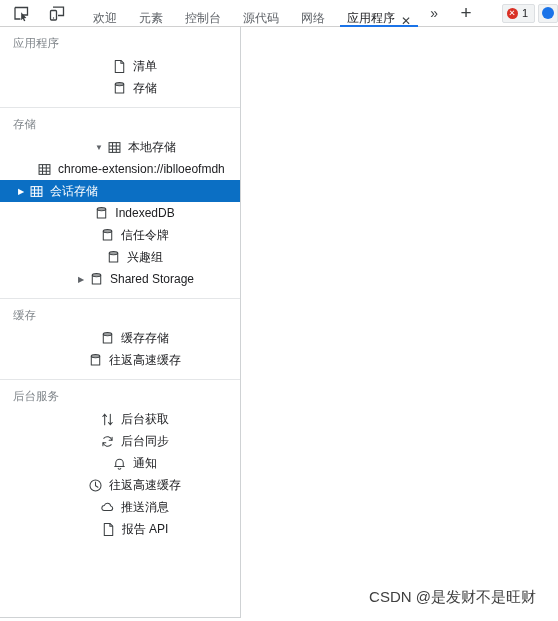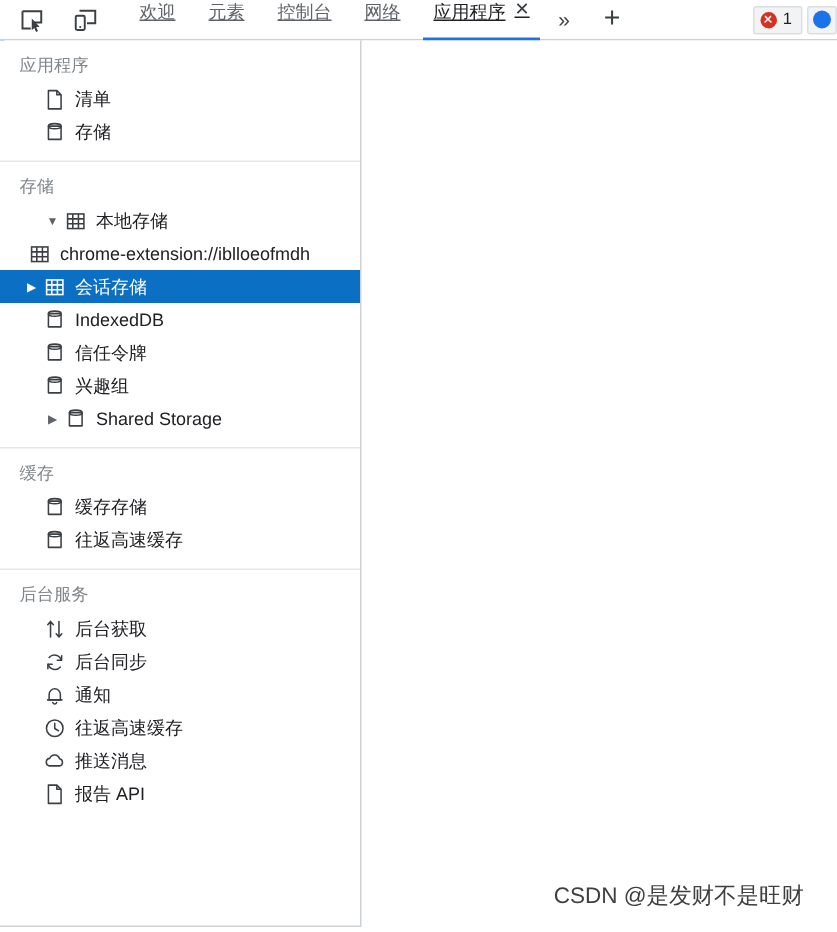--- a/index.html
+++ b/index.html
@@ -22,28 +22,27 @@
   .tool-icons { display: flex; align-items: center; padding-left: 8px; gap: 10px; }
   .tool-btn {
     width: 26px; height: 22px; display: flex; align-items: center; justify-content: center;
     cursor: pointer;
   }
   .tool-btn svg { display: block; }
 
   .tabs { display: flex; align-items: stretch; height: 27px; margin-left: 12px; }
   .tab {
     position: relative;
-    display: flex; align-items: flex-start;
+    display: flex; align-items: flex-end;
     padding: 0 11px;
     font-size: 12px;
     color: #5f6368;
     cursor: pointer;
     white-space: nowrap;
     height: 27px;
-    text-decoration: underline;
   }
   .tab.active { color: #202124; }
   .tab.active::after {
     content: "";
     position: absolute; left: 4px; right: 4px; bottom: 0; height: 2px;
     background: #1a73e8;
   }
   .tab-close {
     margin-left: 6px;
     font-size: 12px; line-height: 1;
@@ -105,22 +104,22 @@
     user-select: none;
   }
   .row {
     display: flex; align-items: center;
     height: 22px;
     padding-left: 12px;
     font-size: 12px; color: #202124;
     cursor: pointer;
     white-space: nowrap;
   }
-  .row.level1 { padding-left: 28px; }
-  .row.level2 { padding-left: 18px; }
+  .row.level1 { padding-left: 28px; justify-content: center; }
+  .row.level2 { padding-left: 36px; }
   .row.selected { background: #0b6fc4; color: #ffffff; padding-left: 0; }
   .row .twisty {
     width: 14px; min-width: 14px; display: inline-flex;
     align-items: center; justify-content: center;
     font-size: 8px; color: #5f6368;
   }
   .row.selected .twisty { color: #ffffff; }
   .row .ico {
     width: 17px; min-width: 17px; height: 16px;
     display: inline-flex; align-items: center; justify-content: center;
@@ -174,20 +173,23 @@
       <div class="tab">
         <span>欢迎</span>
       </div>
       <div class="tab">
         <span>元素</span>
       </div>
       <div class="tab">
         <span>控制台</span>
       </div>
       <div class="tab">
+        <span>源代码</span>
+      </div>
+      <div class="tab">
         <span>网络</span>
       </div>
       <div class="tab active">
         <span>应用程序</span>
         <span class="tab-close">✕</span>
       </div>
     </div>
 
     <div class="chevron-more">»</div>
     <div class="plus-btn">+</div>

